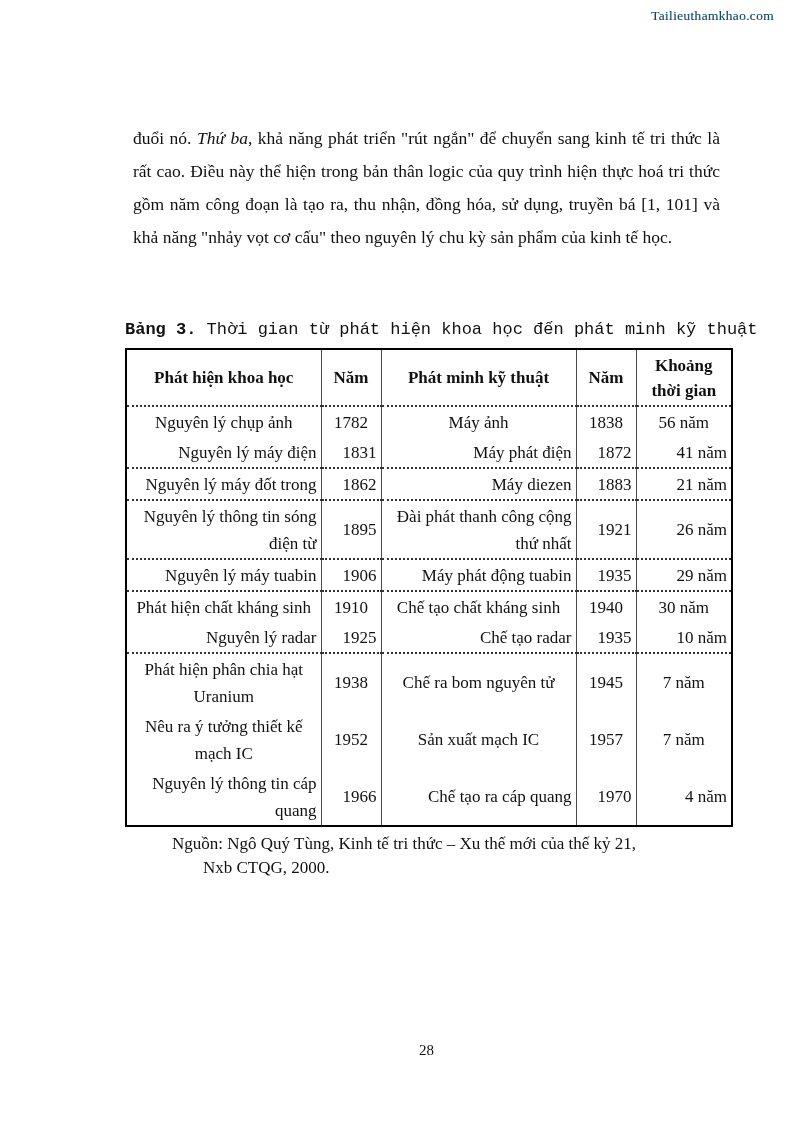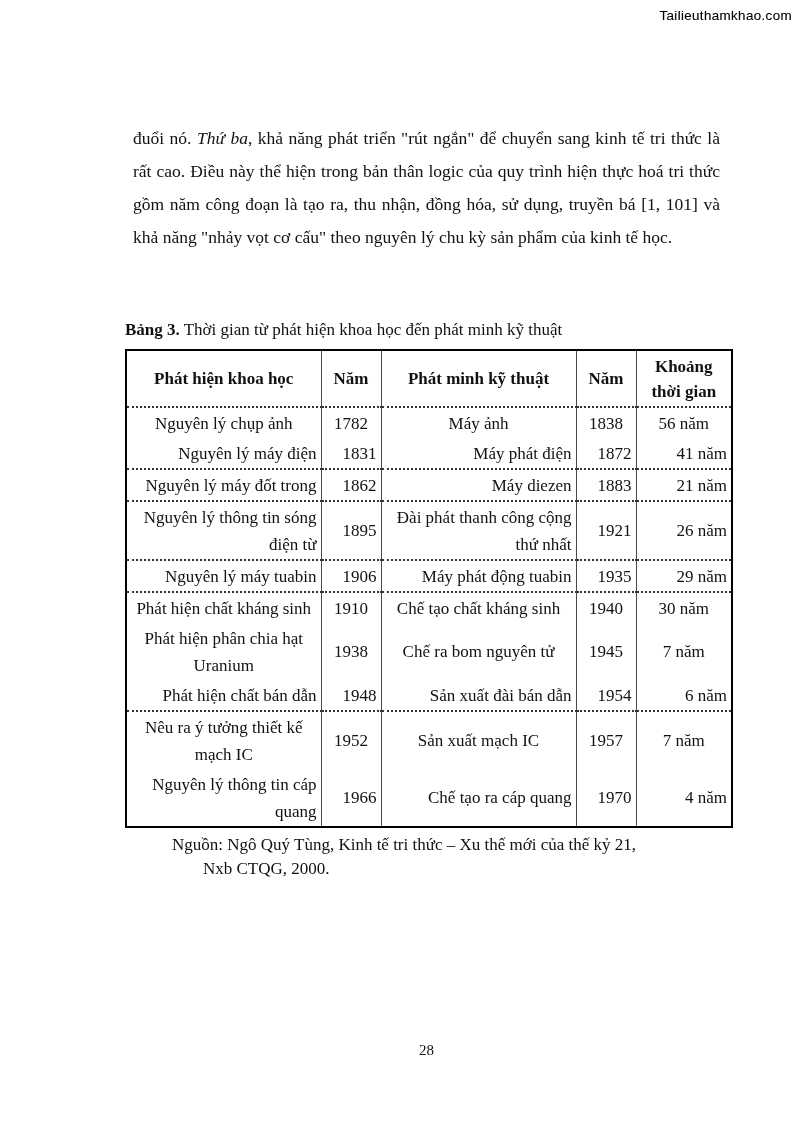--- a/index.html
+++ b/index.html
@@ -12,24 +12,24 @@
     width: 794px;
     height: 1123px;
     background: #ffffff;
     font-family: "Liberation Serif", "DejaVu Serif", serif;
     color: #111;
     overflow: hidden;
   }
   .watermark {
     position: absolute;
     top: 8px;
-    right: 2px;
-    font-family: Liberation Sans, sans-serif;
+    right: 20px;
+    font-family: Liberation Serif, serif;
     font-size: 13.5px;
-    color: #000000;
+    color: #0c4a6e;
     text-shadow: 1px 1px 0 #ffffff, -0.5px -0.5px 0 #bdbdbd;
     letter-spacing: 0.3px;
   }
   .body-paragraph {
     position: absolute;
     left: 133px;
     top: 122px;
     width: 587px;
     font-size: 17.5px;
     line-height: 33px;
@@ -40,20 +40,21 @@
     position: absolute;
     left: 125px;
     top: 320px;
     width: 606px;
   }
   .table-caption {
     text-align: left;
     font-size: 17px;
     margin-bottom: 9px;
     white-space: nowrap;
+    font-family: Liberation Mono, monospace;
   }
   .b { font-weight: bold; }
   table.data-table {
     border-collapse: collapse;
     table-layout: fixed;
     width: 606px;
     border: 2px solid #000;
   }
   col.c1 { width: 195px; }
   col.c2 { width: 60px; }
@@ -158,34 +159,34 @@
             <td>1935</td>
             <td>29 năm</td>
           </tr>
           <tr>
             <td>Phát hiện chất kháng sinh</td>
             <td>1910</td>
             <td>Chế tạo chất kháng sinh</td>
             <td>1940</td>
             <td>30 năm</td>
           </tr>
+          <tr class="sep">
+            <td>Nguyên lý radar</td>
+            <td>1925</td>
+            <td>Chế tạo radar</td>
+            <td>1935</td>
+            <td>10 năm</td>
+          </tr>
           <tr>
             <td>Phát hiện phân chia hạt Uranium</td>
             <td>1938</td>
             <td>Chế ra bom nguyên tử</td>
             <td>1945</td>
             <td>7 năm</td>
           </tr>
-          <tr class="sep">
-            <td>Phát hiện chất bán dẫn</td>
-            <td>1948</td>
-            <td>Sản xuất đài bán dẫn</td>
-            <td>1954</td>
-            <td>6 năm</td>
-          </tr>
           <tr>
             <td>Nêu ra ý tưởng thiết kế mạch IC</td>
             <td>1952</td>
             <td>Sản xuất mạch IC</td>
             <td>1957</td>
             <td>7 năm</td>
           </tr>
           <tr class="sep">
             <td>Nguyên lý thông tin cáp quang</td>
             <td>1966</td>

